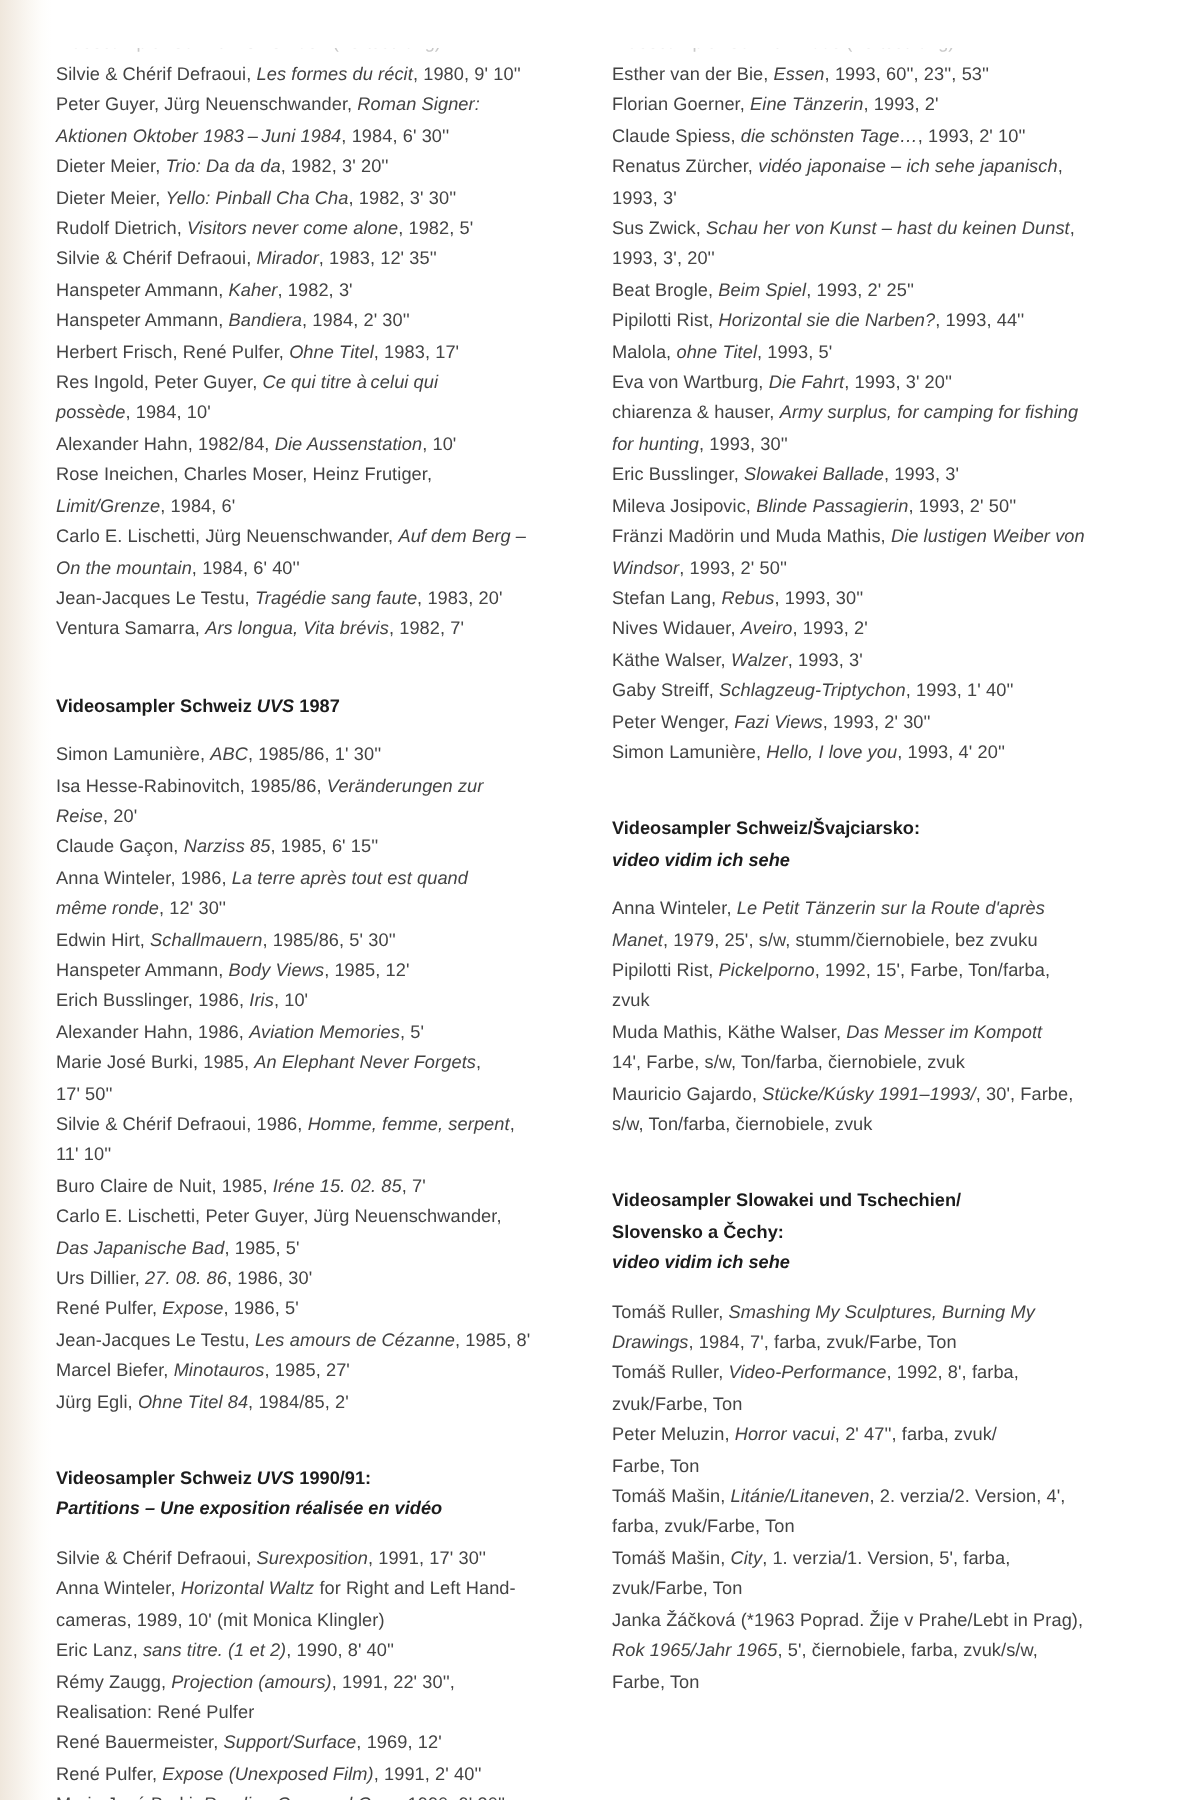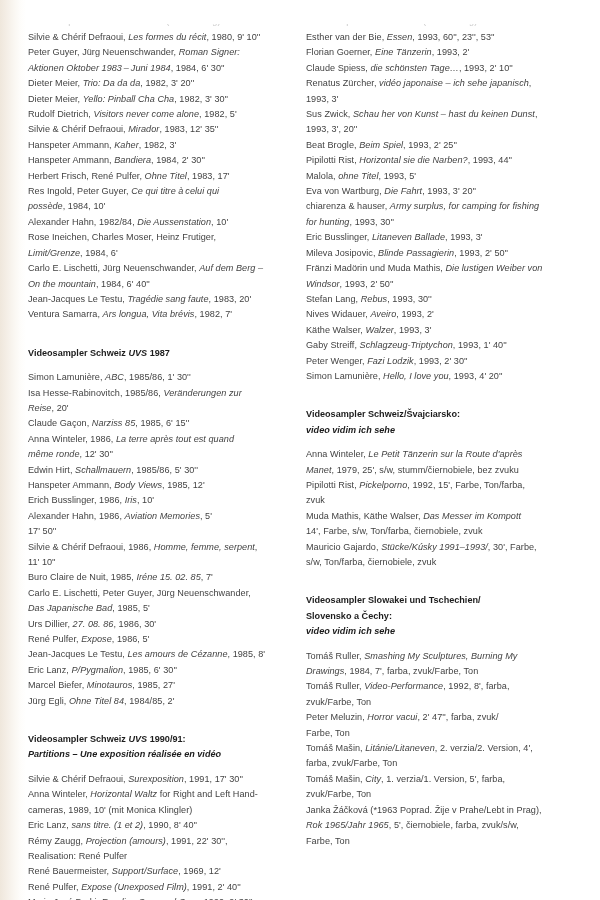--- a/index.html
+++ b/index.html
@@ -141,30 +141,30 @@
             <p class="entry">Simon Lamunière, <em>ABC</em>, 1985/86, 1' 30''</p>
             <p class="entry">Isa Hesse-Rabinovitch, 1985/86, <em>Veränderungen zur</em></p>
             <p class="entry"><em>Reise</em>, 20'</p>
             <p class="entry">Claude Gaçon, <em>Narziss 85</em>, 1985, 6' 15''</p>
             <p class="entry">Anna Winteler, 1986, <em>La terre après tout est quand</em></p>
             <p class="entry"><em>même ronde</em>, 12' 30''</p>
             <p class="entry">Edwin Hirt, <em>Schallmauern</em>, 1985/86, 5' 30''</p>
             <p class="entry">Hanspeter Ammann, <em>Body Views</em>, 1985, 12'</p>
             <p class="entry">Erich Busslinger, 1986, <em>Iris</em>, 10'</p>
             <p class="entry">Alexander Hahn, 1986, <em>Aviation Memories</em>, 5'</p>
+            <p class="entry">Marie José Burki, 1985, <em>An Elephant Never Forgets</em>,</p>
             <p class="entry">17' 50''</p>
             <p class="entry">Silvie &amp; Chérif Defraoui, 1986, <em>Homme, femme, serpent</em>,</p>
             <p class="entry">11' 10''</p>
             <p class="entry">Buro Claire de Nuit, 1985, <em>Iréne 15. 02. 85</em>, 7'</p>
             <p class="entry">Carlo E. Lischetti, Peter Guyer, Jürg Neuenschwander,</p>
             <p class="entry"><em>Das Japanische Bad</em>, 1985, 5'</p>
             <p class="entry">Urs Dillier, <em>27. 08. 86</em>, 1986, 30'</p>
             <p class="entry">René Pulfer, <em>Expose</em>, 1986, 5'</p>
             <p class="entry">Jean-Jacques Le Testu, <em>Les amours de Cézanne</em>, 1985, 8'</p>
-            <p class="entry">Eric Lanz, <em>P/Pygmalion</em>, 1985, 6' 30''</p>
             <p class="entry">Marcel Biefer, <em>Minotauros</em>, 1985, 27'</p>
             <p class="entry">Jürg Egli, <em>Ohne Titel 84</em>, 1984/85, 2'</p>
           </div>
           <div class="section">
             <div class="gap-before-head"></div>
             <p class="section-head">Videosampler Schweiz <em>UVS</em> 1990/91:</p>
             <p class="section-sub">Partitions – Une exposition réalisée en vidéo</p>
             <div class="gap-after-head"></div>
             <p class="entry">Silvie &amp; Chérif Defraoui, <em>Surexposition</em>, 1991, 17' 30''</p>
             <p class="entry">Anna Winteler, <em>Horizontal Waltz</em> for Right and Left Hand-</p>
@@ -187,29 +187,29 @@
           <p class="entry">Renatus Zürcher, <em>vidéo japonaise – ich sehe japanisch</em>,</p>
           <p class="entry">1993, 3'</p>
           <p class="entry">Sus Zwick, <em>Schau her von Kunst – hast du keinen Dunst</em>,</p>
           <p class="entry">1993, 3', 20''</p>
           <p class="entry">Beat Brogle, <em>Beim Spiel</em>, 1993, 2' 25''</p>
           <p class="entry">Pipilotti Rist, <em>Horizontal sie die Narben?</em>, 1993, 44''</p>
           <p class="entry">Malola, <em>ohne Titel</em>, 1993, 5'</p>
           <p class="entry">Eva von Wartburg, <em>Die Fahrt</em>, 1993, 3' 20''</p>
           <p class="entry">chiarenza &amp; hauser, <em>Army surplus, for camping for fishing</em></p>
           <p class="entry"><em>for hunting</em>, 1993, 30''</p>
-          <p class="entry">Eric Busslinger, <em>Litaneven Ballade</em>, 1993, 3'</p>
+          <p class="entry">Eric Busslinger, <em>Slowakei Ballade</em>, 1993, 3'</p>
           <p class="entry">Mileva Josipovic, <em>Blinde Passagierin</em>, 1993, 2' 50''</p>
           <p class="entry">Fränzi Madörin und Muda Mathis, <em>Die lustigen Weiber von</em></p>
           <p class="entry"><em>Windsor</em>, 1993, 2' 50''</p>
           <p class="entry">Stefan Lang, <em>Rebus</em>, 1993, 30''</p>
           <p class="entry">Nives Widauer, <em>Aveiro</em>, 1993, 2'</p>
           <p class="entry">Käthe Walser, <em>Walzer</em>, 1993, 3'</p>
           <p class="entry">Gaby Streiff, <em>Schlagzeug-Triptychon</em>, 1993, 1' 40''</p>
-          <p class="entry">Peter Wenger, <em>Fazi Lodzik</em>, 1993, 2' 30''</p>
+          <p class="entry">Peter Wenger, <em>Fazi Views</em>, 1993, 2' 30''</p>
           <p class="entry">Simon Lamunière, <em>Hello, I love you</em>, 1993, 4' 20''</p>
         </div>
 
       <div>
           <div class="section">
             <div class="gap-before-head"></div>
             <p class="section-head">Videosampler Schweiz/Švajciarsko:</p>
             <p class="section-sub">video  vidim  ich sehe</p>
             <div class="gap-after-head"></div>
             <p class="entry">Anna Winteler, <em>Le Petit Tänzerin sur la Route d'après</em></p>

